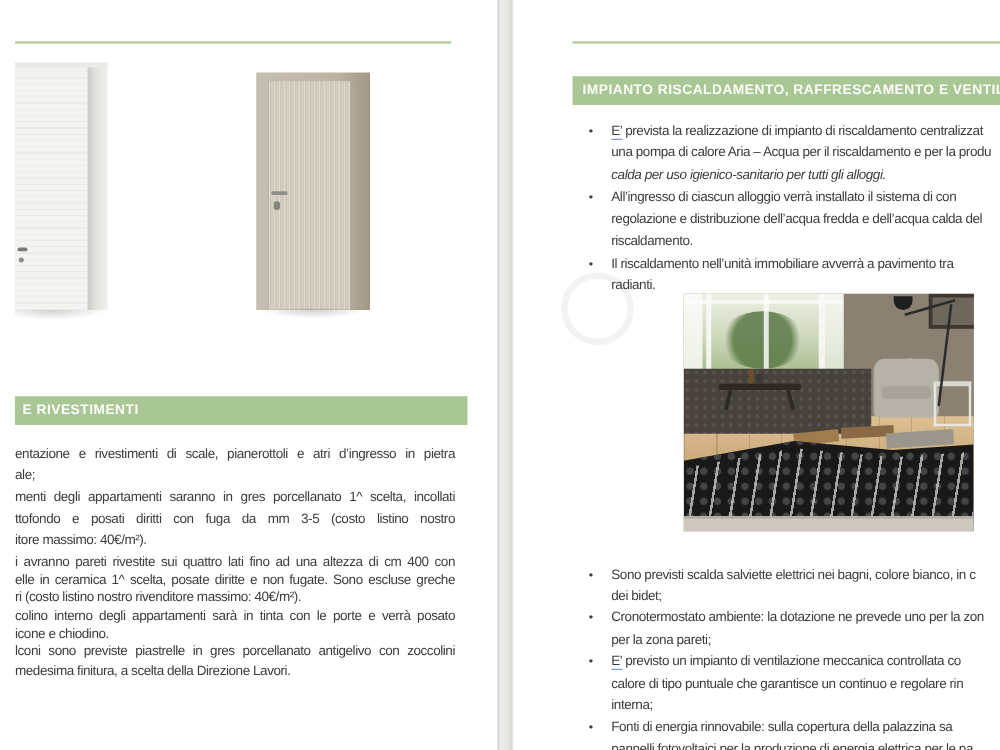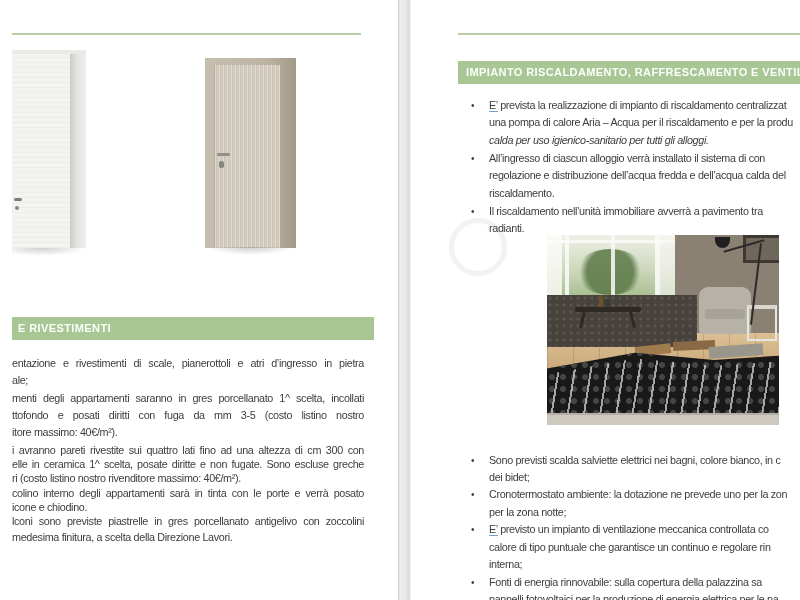--- a/index.html
+++ b/index.html
@@ -118,21 +118,21 @@
 
     <div class="bar" style="left:0;top:317px;width:356px;padding-left:6px;">
       <span>E RIVESTIMENTI</span>
     </div>
 
     <div class="tl ll" style="top:356px;">entazione e rivestimenti di scale, pianerottoli e atri d’ingresso in pietra</div>
     <div class="tl ll end" style="top:373px;">ale;</div>
     <div class="tl ll" style="top:391px;">menti degli appartamenti saranno in gres porcellanato 1^ scelta, incollati</div>
     <div class="tl ll" style="top:408px;">ttofondo e posati diritti con fuga da mm 3-5 (costo listino nostro</div>
     <div class="tl ll end" style="top:425px;">itore massimo: 40€/m²).</div>
-    <div class="tl ll" style="top:443px;">i avranno pareti rivestite sui quattro lati fino ad una altezza di cm 300 con</div>
+    <div class="tl ll" style="top:443px;">i avranno pareti rivestite sui quattro lati fino ad una altezza di cm 400 con</div>
     <div class="tl ll" style="top:457px;">elle in ceramica 1^ scelta, posate diritte e non fugate. Sono escluse greche</div>
     <div class="tl ll end" style="top:471px;">ri (costo listino nostro rivenditore massimo: 40€/m²).</div>
     <div class="tl ll" style="top:486px;">colino interno degli appartamenti sarà in tinta con le porte e verrà posato</div>
     <div class="tl ll end" style="top:500px;">icone e chiodino.</div>
     <div class="tl ll" style="top:514px;">
       <span>lconi sono previste piastrelle in gres porcellanato antigelivo con </span><span class="sp">zoccolini</span>
     </div>
     <div class="tl ll end" style="top:530px;">medesima finitura, a scelta della Direzione Lavori.</div>
   </section>
 
@@ -196,21 +196,21 @@
       <div class="ph-pipes"></div>
       <div class="ph-screed"></div>
     </figure>
 
     <span class="blt" style="top:453px;">•</span>
     <div class="tl rl" style="top:453px;">Sono previsti scalda salviette elettrici nei bagni, colore bianco, in c</div>
     <div class="tl rl" style="top:470px;">dei bidet;</div>
 
     <span class="blt" style="top:487px;">•</span>
     <div class="tl rl" style="top:487px;">Cronotermostato ambiente: la dotazione ne prevede uno per la zon</div>
-    <div class="tl rl" style="top:505px;">per la zona notte;</div>
+    <div class="tl rl" style="top:505px;">per la zona pareti;</div>
 
     <span class="blt" style="top:522px;">•</span>
     <div class="tl rl" style="top:522px;">
       <span class="gm">E’</span><span> previsto un impianto di ventilazione meccanica controllata co</span>
     </div>
     <div class="tl rl" style="top:540px;">calore di tipo puntuale che garantisce un continuo e regolare rin</div>
     <div class="tl rl" style="top:557px;">interna;</div>
 
     <span class="blt" style="top:575px;">•</span>
     <div class="tl rl" style="top:575px;">Fonti di energia rinnovabile: sulla copertura della palazzina sa</div>

